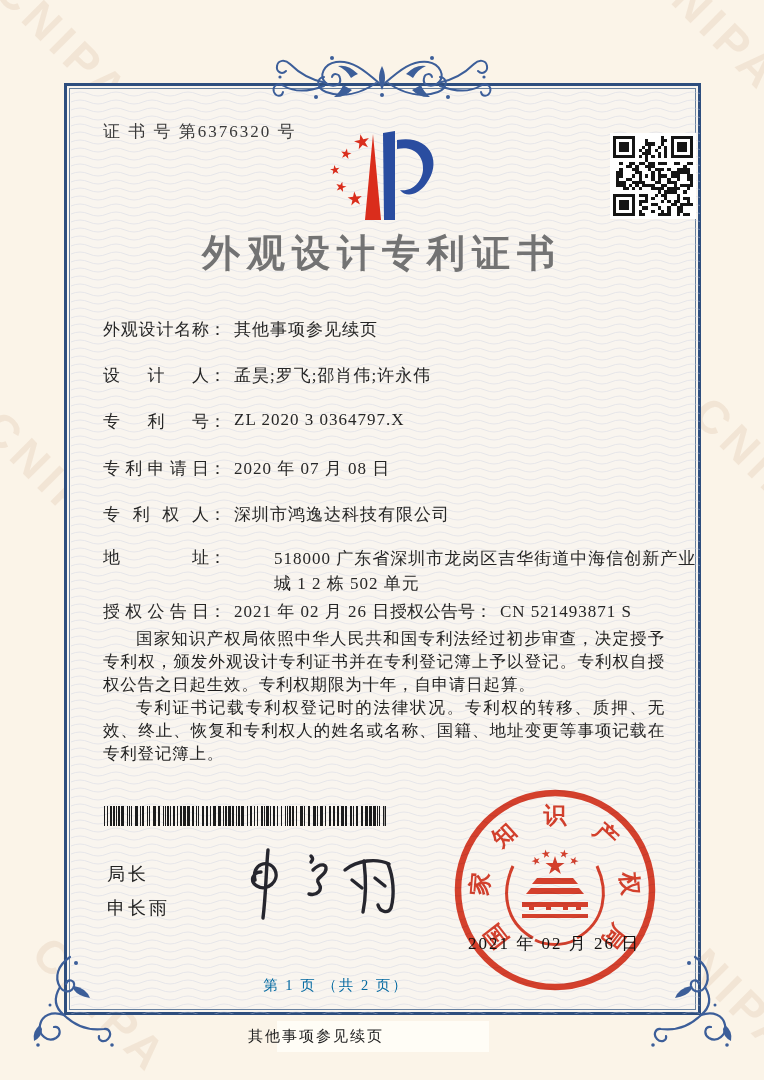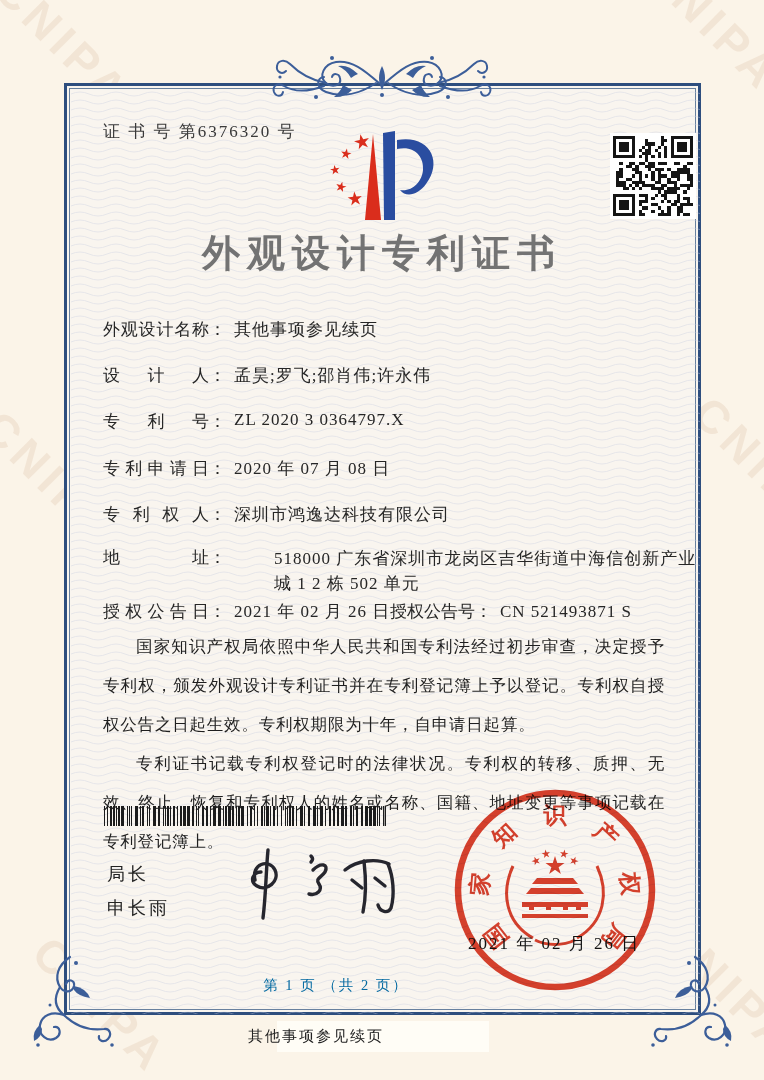--- a/index.html
+++ b/index.html
@@ -25,21 +25,21 @@
          letter-spacing:7px;color:#737373;}
 
   .fields{left:103px;top:318px;width:560px;font-size:17px;color:#262626;}
   .frow{position:absolute;left:0;white-space:nowrap;}
   .flabel{display:inline-block;width:106px;text-align:justify;text-align-last:justify;vertical-align:top;}
   .fcolon{display:inline-block;margin-right:8px;vertical-align:top;}
   .fvalue{letter-spacing:1px;}
   .fvalue-block{display:inline-block;width:430px;white-space:normal;line-height:25px;vertical-align:top;letter-spacing:1px;margin-left:40px;}
   .pair2{position:absolute;left:287px;top:0;}
 
-  .paras{left:103px;top:627px;width:562px;font-size:16.5px;line-height:39px;
+  .paras{left:103px;top:627px;width:562px;font-size:16.5px;line-height:23px;
          letter-spacing:0.8px;color:#1f1f1f;text-align:justify;}
   .paras p{margin:0;text-indent:2em;}
 
   .sig-title{left:107px;top:862px;font-size:18px;letter-spacing:3px;color:#222;}
   .sig-name{left:107px;top:896px;font-size:18px;letter-spacing:3px;color:#222;}
 
   .seal-date{left:468px;top:932px;font-size:17px;letter-spacing:2px;color:#111;z-index:6;}
 
   .page-info{left:0;top:976px;width:672px;text-align:center;font-size:14.5px;letter-spacing:2px;color:#0369a1;}
 

